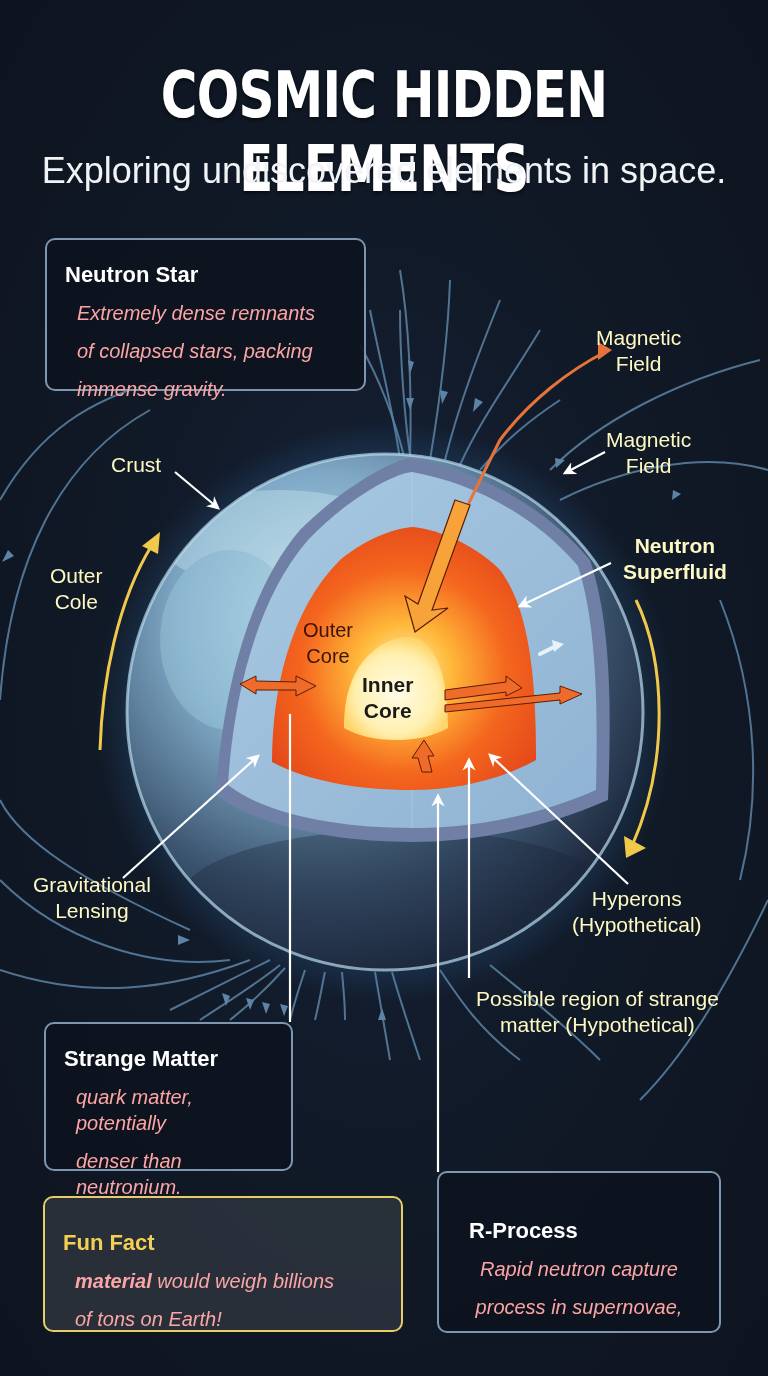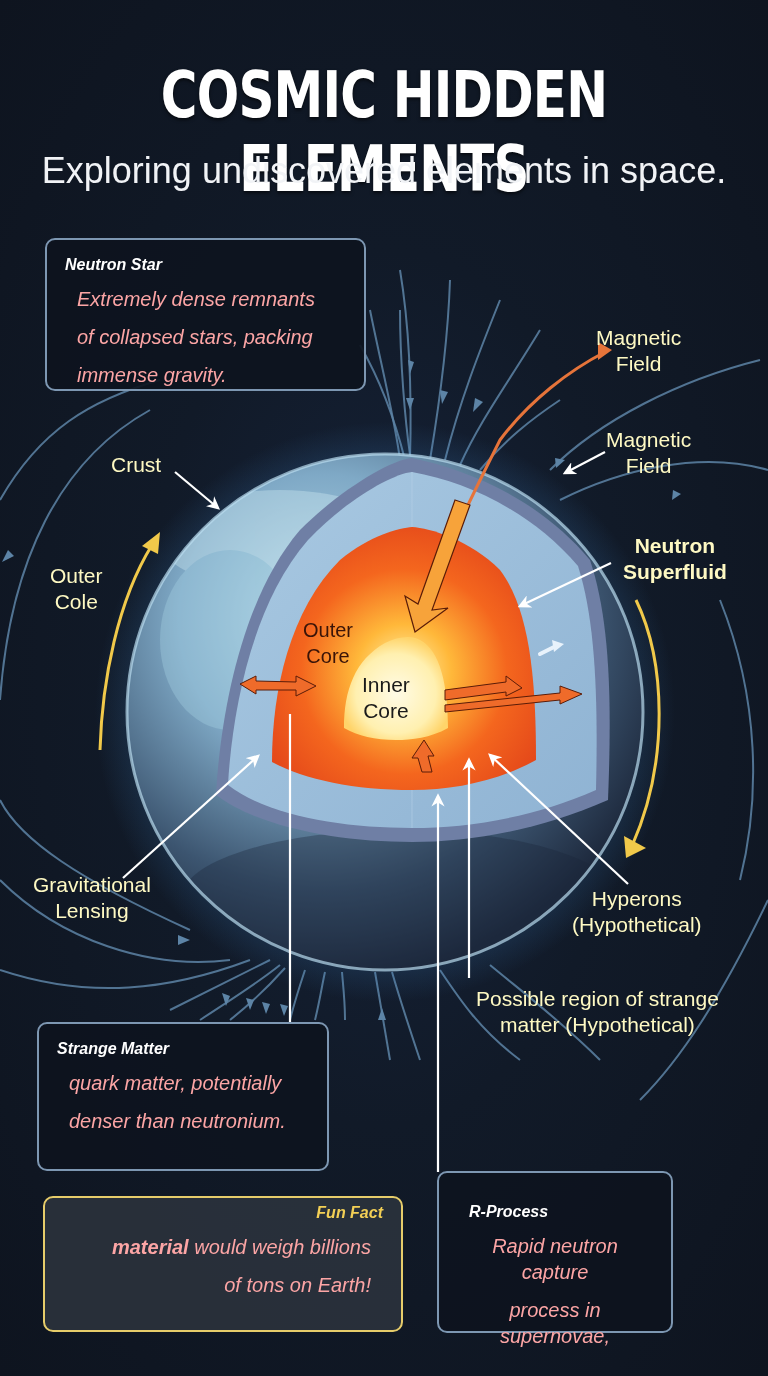--- a/index.html
+++ b/index.html
@@ -26,33 +26,33 @@
     position: absolute; left: 0; top: 150px; width: 768px; text-align: center;
     font-size: 36px; color: #f1f3f6;
   }
   svg.art { position: absolute; left: 0; top: 0; }
   .card {
     position: absolute; box-sizing: border-box;
     border: 2px solid #7d97b2; border-radius: 10px;
     background: rgba(13, 19, 30, 0.92);
     padding: 14px 18px;
   }
-  .card h2 { margin: 2px 0 6px 0; font-size: 16px; font-weight: bold; color: #ffffff; font-style: italic; }
+  .card h2 { margin: 8px 0 6px 0; font-size: 22px; font-weight: bold; color: #ffffff; }
   .card p { margin: 12px; font-size: 20px; line-height: 26px; color: #fca5a5; font-style: italic; }
   .card.fun {
     border-color: #e6cc6a; background: rgba(42, 50, 60, 0.92);
   }
   .card.fun h2 { color: #f2cf55; }
   .card.center { text-align: center; }
   .label {
     position: absolute; font-size: 21px; line-height: 26px; color: #fef9c3;
     text-align: center; white-space: nowrap;
   }
   .label.dark { color: #3a1408; }
-  .label.black { color: #1a1a1a; }
+  .label.black { color: #1a1a1a; font-weight: bold; }
 </style>
 </head>
 <body>
 
 <div class="bg"></div>
 
 <svg class="art" width="768" height="1376" viewBox="0 0 768 1376">
   <defs>
     <radialGradient id="sphereGrad" cx="38%" cy="32%" r="70%">
       <stop offset="0%" stop-color="#b8dcea"></stop>
@@ -241,29 +241,29 @@
 </div>
 <div class="label" style="left:572px; top:886px;">
   <div>Hyperons</div>
   <div>(Hypothetical)</div>
 </div>
 <div class="label" style="left:476px; top:986px;">
   <div>Possible region of strange</div>
   <div>matter  (Hypothetical)</div>
 </div>
 
-<div class="card" style="left:37px; top:1022px; width:292px; height:149px;">
+<div class="card" style="left:44px; top:1022px; width:249px; height:149px;">
   <h2>Strange Matter</h2>
   <p>quark matter, potentially</p>
   <p>denser than neutronium.</p>
 </div>
 
-<div class="card fun" style="left:43px; top:1196px; width:360px; height:136px; padding-top:4px;text-align:right;">
+<div class="card fun" style="left:43px; top:1196px; width:360px; height:136px; padding-top:24px;">
   <h2>Fun Fact</h2>
   <p><b>material</b><span> would weigh billions</span></p>
   <p>of tons on Earth!</p>
 </div>
 
-<div class="card center" style="left:437px; top:1171px; width:236px; height:162px; padding-top:28px;">
+<div class="card center" style="left:437px; top:1171px; width:284px; height:162px; padding-top:37px;">
   <h2 style="text-align:left; padding-left:12px;">R-Process</h2>
   <p>Rapid neutron capture</p>
   <p>process in supernovae,</p>
 </div>
 
 </body></html>

